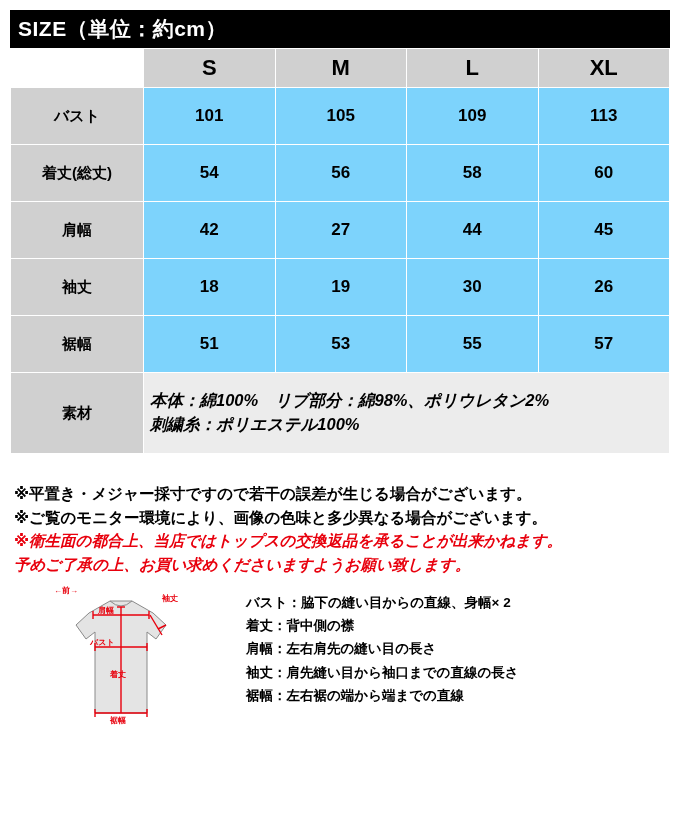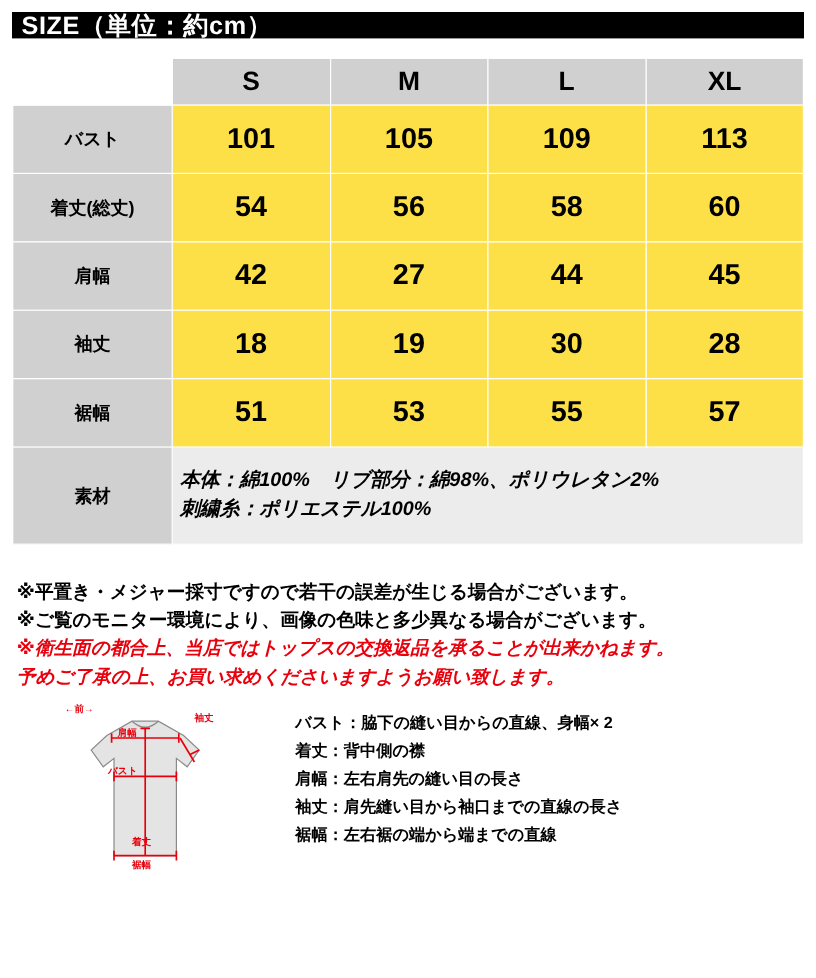--- a/index.html
+++ b/index.html
@@ -19,21 +19,21 @@
     width: 680px;
     height: 815px;
   }
 
   
   .title-bar {
     position: absolute;
     left: 10px;
     top: 10px;
     width: 660px;
-    height: 22px;
+    height: 38px;
     background: #000000;
     color: #ffffff;
     display: flex;
     align-items: center;
     padding-left: 8px;
     box-sizing: border-box;
     font-size: 21px;
     font-weight: bold;
     letter-spacing: 0.5px;
   }
@@ -65,22 +65,22 @@
     height: 38px;
   }
   .size-table .row-head {
     background: #d0d0d0;
     font-size: 15px;
     font-weight: bold;
     height: 56px;
     width: 132px;
   }
   .size-table .cell {
-    background: #fde047;
-    font-size: 24px;
+    background: #7dd3fc;
+    font-size: 17px;
     font-weight: bold;
     height: 56px;
   }
   .size-table .material-cell {
     background: #ececec;
     text-align: left;
     font-size: 16.5px;
     font-weight: bold;
     line-height: 1.45;
     padding: 6px 0 6px 6px;
@@ -181,21 +181,21 @@
         <td class="cell">27</td>
         <td class="cell">44</td>
         <td class="cell">45</td>
       </tr>
 
       <tr>
         <td class="row-head">袖丈</td>
         <td class="cell">18</td>
         <td class="cell">19</td>
         <td class="cell">30</td>
-        <td class="cell">28</td>
+        <td class="cell">26</td>
       </tr>
 
       <tr>
         <td class="row-head">裾幅</td>
         <td class="cell">51</td>
         <td class="cell">53</td>
         <td class="cell">55</td>
         <td class="cell">57</td>
       </tr>
 
@@ -238,21 +238,21 @@
 
         <line x1="136" y1="30" x2="148" y2="50" stroke="#e8000d" stroke-width="1.4"></line>
         <line x1="144" y1="44" x2="152" y2="40" stroke="#e8000d" stroke-width="1.4"></line>
 
         <line x1="81" y1="128" x2="133" y2="128" stroke="#e8000d" stroke-width="1.4"></line>
         <line x1="81" y1="124" x2="81" y2="132" stroke="#e8000d" stroke-width="1.4"></line>
         <line x1="133" y1="124" x2="133" y2="132" stroke="#e8000d" stroke-width="1.4"></line>
       </svg>
       <span class="fig-label" style="left:40px; top:0px;">←前→</span>
       <span class="fig-label" style="left:76px; top:52px;">バスト</span>
-      <span class="fig-label" style="left:96px; top:84px;margin-top:27px;">着丈</span>
+      <span class="fig-label" style="left:96px; top:84px;">着丈</span>
       <span class="fig-label" style="left:84px; top:20px;">肩幅</span>
       <span class="fig-label" style="left:148px; top:8px;">袖丈</span>
       <span class="fig-label" style="left:96px; top:130px;">裾幅</span>
     </div>
 
     <div class="defs-list">
       <div class="def-line">バスト：脇下の縫い目からの直線、身幅× 2</div>
       <div class="def-line">着丈：背中側の襟</div>
       <div class="def-line">肩幅：左右肩先の縫い目の長さ</div>
       <div class="def-line">袖丈：肩先縫い目から袖口までの直線の長さ</div>

